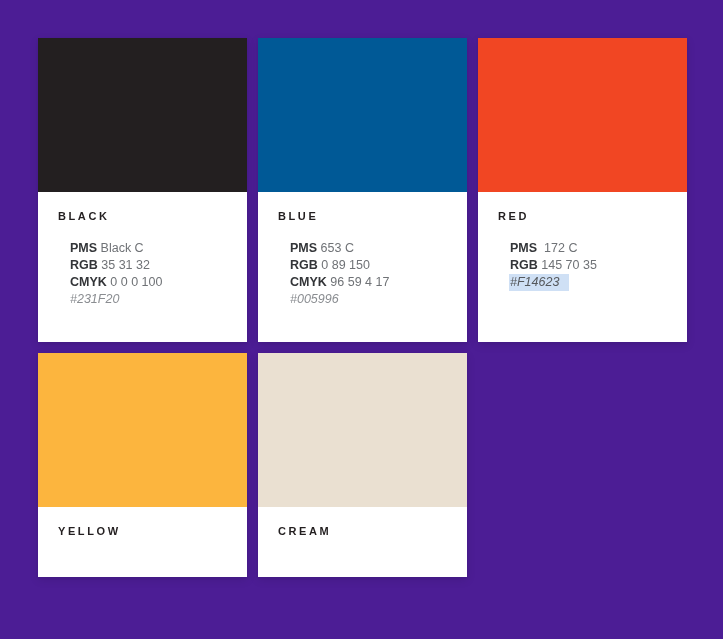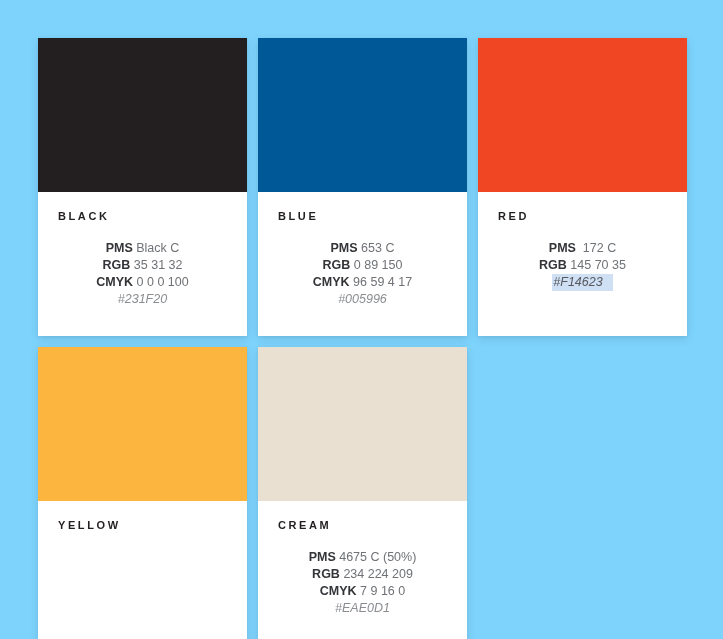--- a/index.html
+++ b/index.html
@@ -10,21 +10,21 @@
   body {
     width: 723px;
     height: 639px;
     font-family: "Liberation Sans", sans-serif;
     -webkit-font-smoothing: antialiased;
   }
   #palette-page {
     position: relative;
     width: 723px;
     height: 639px;
-    background: #7dd3fc;
+    background: #4c1d95;
     overflow: hidden;
   }
   .palette-grid {
     position: absolute;
     left: 38px;
     top: 38px;
     width: 650px;
     display: flex;
     flex-wrap: wrap;
     gap: 11px 11px;
@@ -47,24 +47,23 @@
   .swatch-name {
     font-size: 11px;
     font-weight: bold;
     letter-spacing: 2.6px;
     color: #231f20;
     margin: 0 0 17px 0;
     line-height: 13px;
     text-transform: uppercase;
   }
   .spec-list {
-    margin: 6px;
+    margin: 12px;
     padding: 0;
     list-style: none;
-    text-align: center;
   }
   .spec-row {
     font-size: 12.5px;
     line-height: 17px;
     color: #6f7276;
     white-space: pre;
   }
   .spec-key {
     font-weight: bold;
     color: #333538;
@@ -129,22 +128,16 @@
       <div class="swatch-card">
         <div class="swatch-chip" style="background: rgb(252, 181, 62);"></div>
         <div class="swatch-info">
           <div class="swatch-name">YELLOW</div>
         </div>
       </div>
       <div class="swatch-card">
         <div class="swatch-chip" style="background: rgb(234, 224, 209);"></div>
         <div class="swatch-info">
           <div class="swatch-name">CREAM</div>
-          <ul class="spec-list">
-            <li class="spec-row"><span class="spec-key">PMS</span> <span class="spec-val">4675 C (50%)</span></li>
-            <li class="spec-row"><span class="spec-key">RGB</span> <span class="spec-val">234 224 209</span></li>
-            <li class="spec-row"><span class="spec-key">CMYK</span> <span class="spec-val">7 9 16 0</span></li>
-            <li class="spec-row hex"><span class="hex-text">#EAE0D1</span></li>
-          </ul>
         </div>
       </div>
     </div>
 </div>
 
 </body></html>

